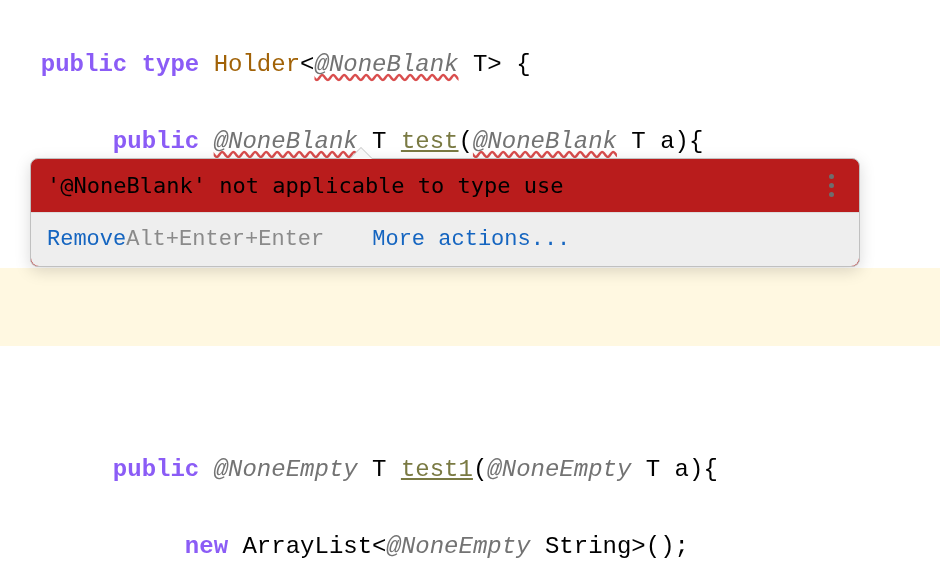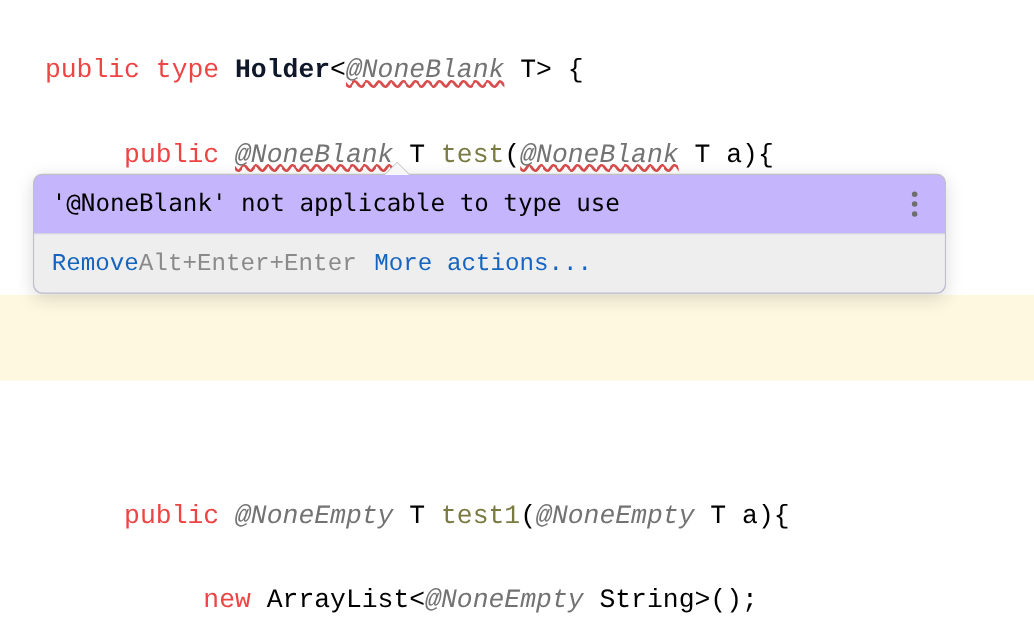--- a/index.html
+++ b/index.html
@@ -11,45 +11,45 @@
     width: 940px;
     height: 566px;
     position: relative;
     overflow: hidden;
   }
   .code-line {
     white-space: pre;
     line-height: 1.6;
     padding-left: 8px;
   }
-  .kw { color: #ef4444; font-weight: normal; }
-  .class-name { color: #0f172a; font-weight: bold; }
+  .kw { color: #8b5cf6; font-weight: bold; }
+  .class-name { color: #a16207; }
   .annotation { color: #737373; font-style: italic; }
   .type { color: #000000; }
-  .method { color: #7a7a43; }
+  .method { color: #7a7a43; text-decoration: underline; }
   .var { color: #000000; }
   .plain { color: #000000; }
   .err-underline {
     text-decoration: underline wavy #d94e4e;
     text-decoration-skip-ink: none;
   }
   .highlighted-line {
     position: absolute;
     left: 0;
     right: 0;
     height: 78px;
     background: #fff8e1;
     z-index: -1;
   }
   .tooltip {
     position: absolute;
     left: 30px;
     top: 158px;
     width: 830px;
-    background: #c4b5fd;
+    background: #b91c1c;
     border: 1px solid #c0c0c0;
     border-radius: 8px;
     box-shadow: 0 4px 16px rgba(0,0,0,0.15);
     font-size: 22px;
   }
   .tooltip-arrow {
     position: absolute;
     top: -12px;
     left: 318px;
     width: 0;
@@ -94,21 +94,21 @@
   }
   .tooltip-actions {
     display: flex;
     align-items: center;
     padding: 14px 16px;
     background: #eeeeee;
     border-radius: 0 0 8px 8px;
   }
   .action-link { color: #1565c0; cursor: pointer; }
   .shortcut { color: #8a8a8a; }
-  .action-more { color: #1565c0; cursor: pointer; margin-left: 16px; }
+  .action-more { color: #1565c0; cursor: pointer; margin-left: 48px; }
 </style>
 </head>
 <body>
 
 <div class="highlighted-line" style="top: 268px;"></div>
 
 <div class="code-line">
   <span class="kw">public</span><span> </span><span class="kw">type</span><span> </span><span class="class-name">Holder</span><span class="plain">&lt;</span><span class="annotation err-underline">@NoneBlank</span><span> </span><span class="type">T</span><span class="plain">&gt;</span><span class="plain"> {</span>
 </div>
 

